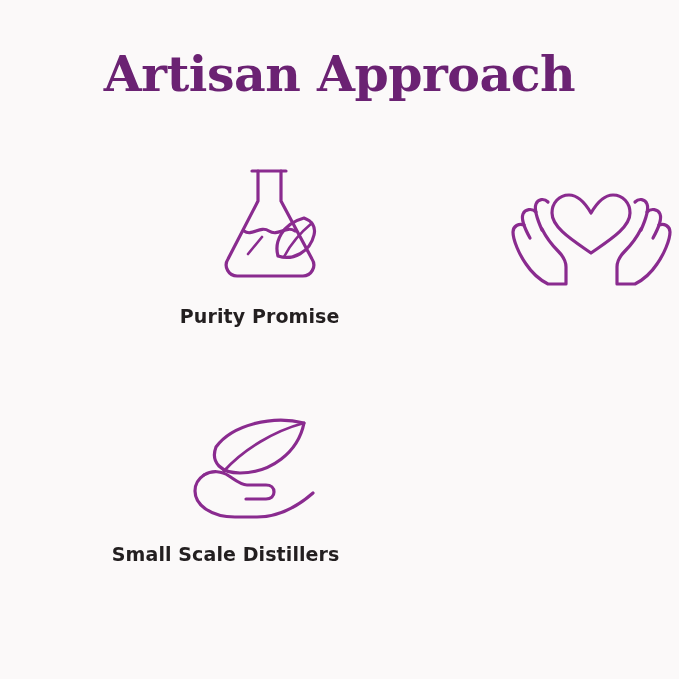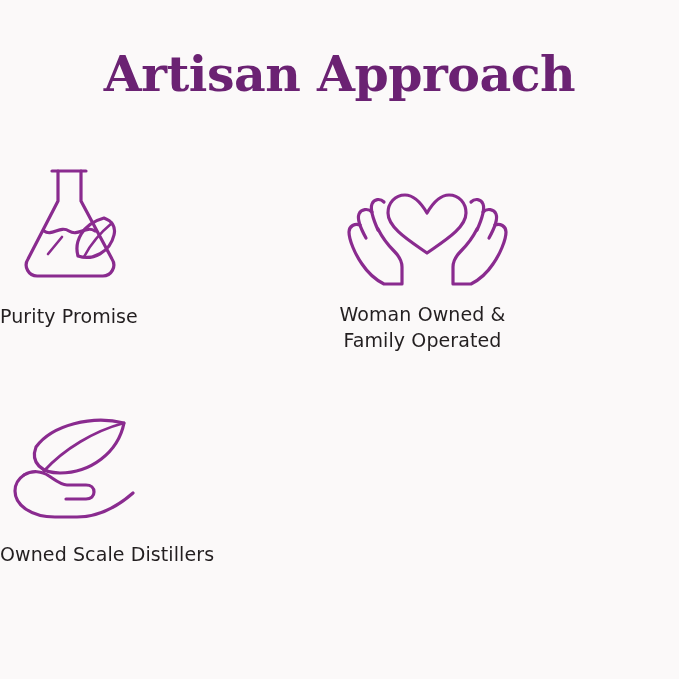--- a/index.html
+++ b/index.html
@@ -38,22 +38,23 @@
     top: 150px;
     left: 0;
     width: 679px;
     display: grid;
     grid-template-columns: 1fr 1fr;
     grid-template-rows: 250px 250px;
   }
   .cell {
     display: flex;
     flex-direction: column;
-    align-items: flex-start;
+    align-items: flex-end;
     justify-content: flex-start;
+    font-weight: bold;
   }
   .icon-wrap {
     height: 150px;
     display: flex;
     align-items: center;
     justify-content: center;
   }
   .caption {
     font-family: "DejaVu Sans", sans-serif;
     font-size: 19px;
@@ -104,32 +105,31 @@
 
           <path d="M44 47 c-4 -4 -10 -3 -12 2 c-2 5 2 17 6 26"></path>
           <path d="M32 57 c-4 -4 -11 -3 -13 2 c-2 5 2 15 7 24"></path>
           <path d="M20 70 c-5 -2 -11 1 -11 7 c0 8 6 22 13 32 c6 9 14 16 22 20 h18 V 112 c0 -6 -3 -11 -8 -16 c-6 -6 -12 -14 -16 -22"></path>
 
           <path d="M131 47 c4 -4 10 -3 12 2 c2 5 -2 17 -6 26"></path>
           <path d="M143 57 c4 -4 11 -3 13 2 c2 5 -2 15 -7 24"></path>
           <path d="M155 70 c5 -2 11 1 11 7 c0 8 -6 22 -13 32 c-6 9 -14 16 -22 20 h-18 V 112 c0 -6 3 -11 8 -16 c6 -6 12 -14 16 -22"></path>
         </svg>
       </div>
-      <div class="caption"><span>Woman Owned &amp;</span><br><span>Family Operated</span></div>
     </div>
 
     <div class="cell cell-3">
       <div class="icon-wrap">
         <svg width="160" height="130" viewBox="0 0 160 130" fill="none" stroke="#8a2b8f" stroke-width="3.2" stroke-linecap="round" stroke-linejoin="round">
 
           <path d="M36 42 c16 -22 56 -32 88 -24 c-6 30 -34 50 -64 50 c-18 0 -30 -10 -24 -26 z"></path>
           <path d="M124 18 c-30 8 -60 26 -80 48" stroke-width="2.8"></path>
 
           <path d="M24 70 c8 -5 18 -4 25 1 c6 4 12 9 18 9 h19 c5 0 8 3 8 7 c0 4 -3 7 -8 7 H66"></path>
           <path d="M24 70 c-6 4 -9 10 -9 16 c0 14 16 26 40 26 h22 c20 0 40 -10 56 -24"></path>
         </svg>
       </div>
-      <div class="caption">Owned Scale Distillers</div>
+      <div class="caption">Small Scale Distillers</div>
     </div>
 
 
   </div>
 </div>
 
 </body></html>

